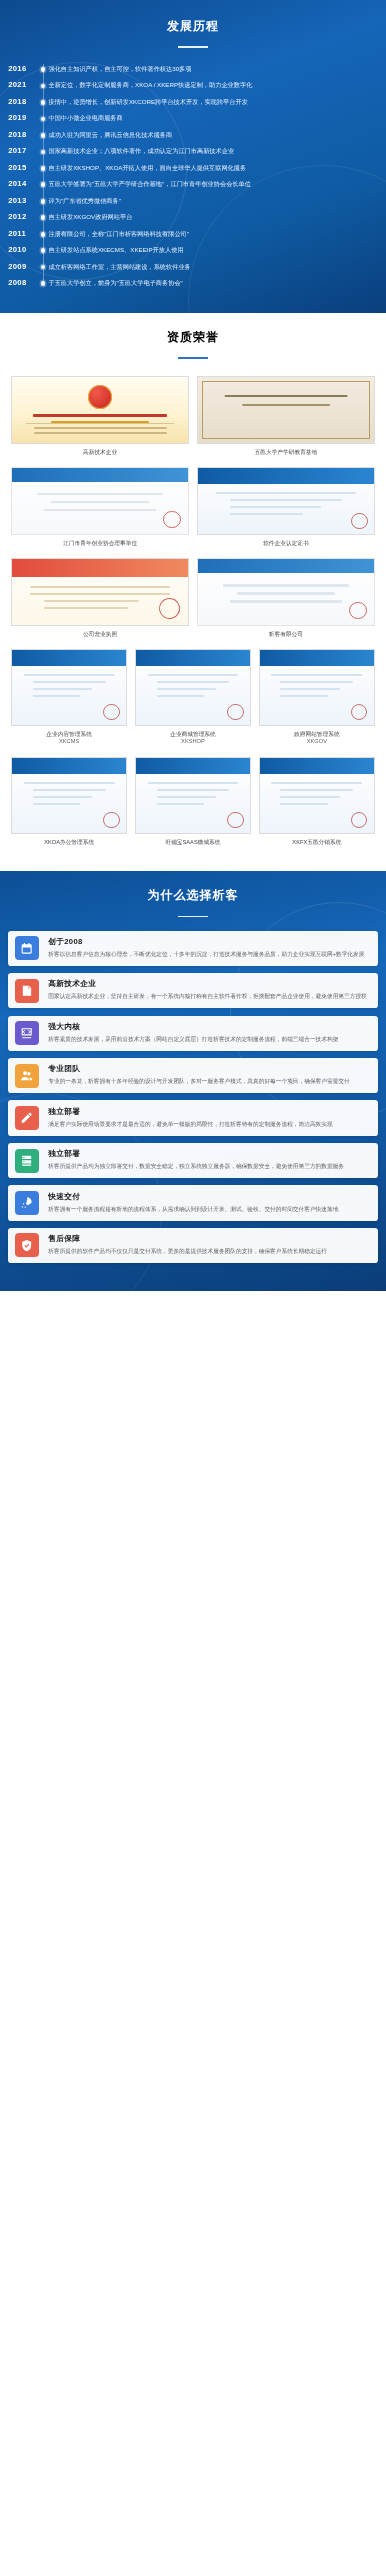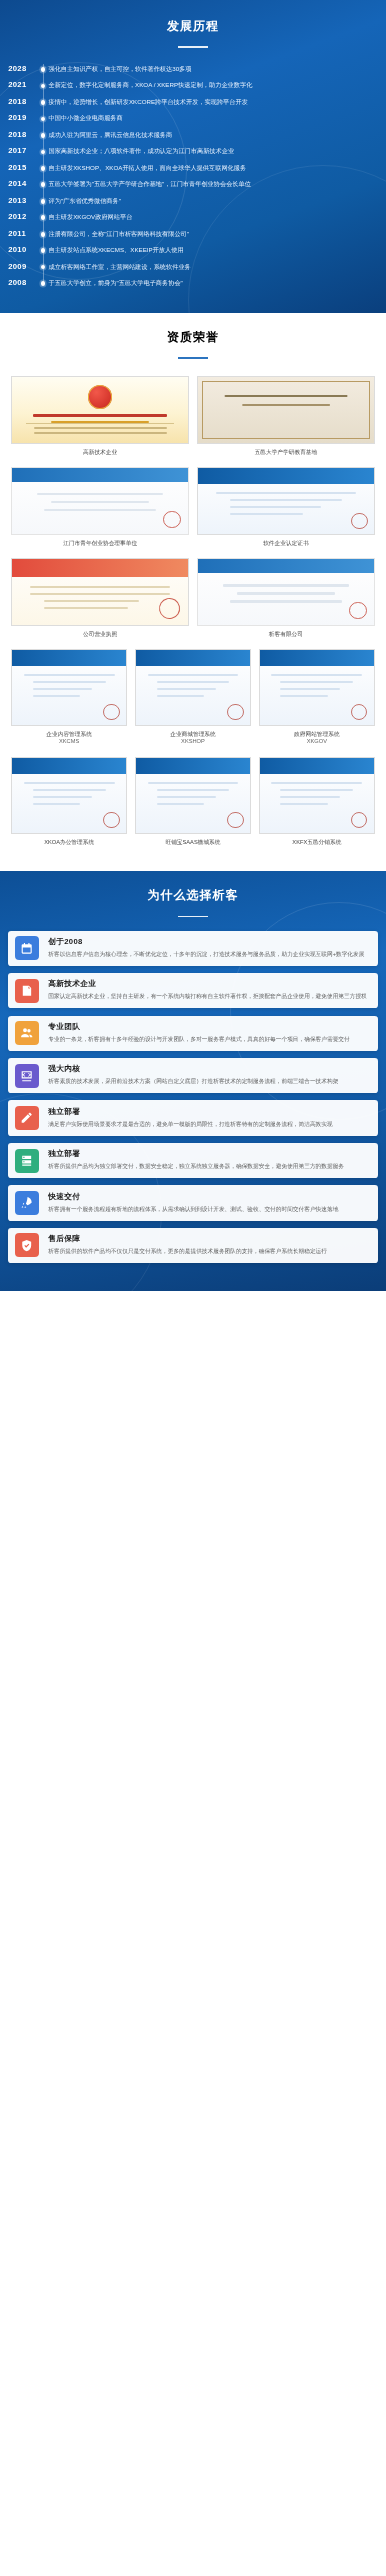--- a/index.html
+++ b/index.html
@@ -287,21 +287,21 @@
 <body>
 
 <div class="page">
 
   <section class="timeline-section">
     <div class="sec-title-wrap">
       <h2 class="sec-title">发展历程</h2>
     </div>
     <div class="tl-list" id="tl-list">
         <div class="tl-row">
-          <div class="tl-year">2028</div>
+          <div class="tl-year">2016</div>
           <div class="tl-dot-col">
             <span class="tl-dot"></span>
           </div>
           <div class="tl-text">强化自主知识产权，自主可控，软件著作权达30多项</div>
         </div>
         <div class="tl-row">
           <div class="tl-year">2021</div>
           <div class="tl-dot-col">
             <span class="tl-dot"></span>
           </div>
@@ -559,46 +559,46 @@
               </svg>
             </span>
           </div>
           <div class="why-body">
             <div class="why-h">高新技术企业</div>
             <div class="why-p">国家认定高新技术企业，坚持自主研发，有一个系统内核打称有自主软件著作权，拒接配套产品企业使用，避免使用第三方授权</div>
           </div>
         </div>
         <div class="why-card">
           <div class="why-icon">
+            <span class="ico" style="background:#6a5acd">
+              <svg viewBox="0 0 24 24">
+                <path d="M3 4h18v13H3V4zm2 2v9h14V6H5zm-1 14h16v2H4v-2zM9.5 8.2 6.7 10.5l2.8 2.3-.9 1.1-4.1-3.4 4.1-3.4.9 1.1zm5 0 .9-1.1 4.1 3.4-4.1 3.4-.9-1.1 2.8-2.3-2.8-2.3z"></path>
+              </svg>
+            </span>
+          </div>
+          <div class="why-body">
+            <div class="why-h">强大内核</div>
+            <div class="why-p">析客素质的技术发展，采用前沿技术方案（网站自定义底层）打造析客技术的定制服务流程，前端三端合一技术构架</div>
+          </div>
+        </div>
+        <div class="why-card">
+          <div class="why-icon">
             <span class="ico" style="background:#f0a23c">
               <svg viewBox="0 0 24 24">
                 <path d="M9 11a3.5 3.5 0 1 0 0-7 3.5 3.5 0 0 0 0 7zm7 .5a3 3 0 1 0 0-6 3 3 0 0 0 0 6zM2 19c0-3 4-4.6 7-4.6S16 16 16 19v1H2v-1zm16.2-3.4c2.2.6 3.8 1.9 3.8 3.4v1h-4.5v-1c0-1.3-.5-2.4-1.3-3.3.7-.1 1.4-.1 2-.1z"></path>
               </svg>
             </span>
           </div>
           <div class="why-body">
             <div class="why-h">专业团队</div>
             <div class="why-p">专业的一条龙，析客拥有十多年经验的设计与开发团队，多对一服务客户模式，具真的好每一个项目，确保客户需要交付</div>
           </div>
         </div>
         <div class="why-card">
           <div class="why-icon">
-            <span class="ico" style="background:#6a5acd">
-              <svg viewBox="0 0 24 24">
-                <path d="M3 4h18v13H3V4zm2 2v9h14V6H5zm-1 14h16v2H4v-2zM9.5 8.2 6.7 10.5l2.8 2.3-.9 1.1-4.1-3.4 4.1-3.4.9 1.1zm5 0 .9-1.1 4.1 3.4-4.1 3.4-.9-1.1 2.8-2.3-2.8-2.3z"></path>
-              </svg>
-            </span>
-          </div>
-          <div class="why-body">
-            <div class="why-h">强大内核</div>
-            <div class="why-p">析客素质的技术发展，采用前沿技术方案（网站自定义底层）打造析客技术的定制服务流程，前端三端合一技术构架</div>
-          </div>
-        </div>
-        <div class="why-card">
-          <div class="why-icon">
             <span class="ico" style="background:#e8604c">
               <svg viewBox="0 0 24 24">
                 <path d="M3 17.2V21h3.8L18 9.8 14.2 6 3 17.2zM20.7 7.1a1 1 0 0 0 0-1.4l-2.4-2.4a1 1 0 0 0-1.4 0l-1.8 1.8L18.9 8.9l1.8-1.8z"></path>
               </svg>
             </span>
           </div>
           <div class="why-body">
             <div class="why-h">独立部署</div>
             <div class="why-p">满足客户实际使用场景要求才是最合适的，避免单一模版的局限性，打造析客特有的定制服务流程，简洁高效实现</div>
           </div>

